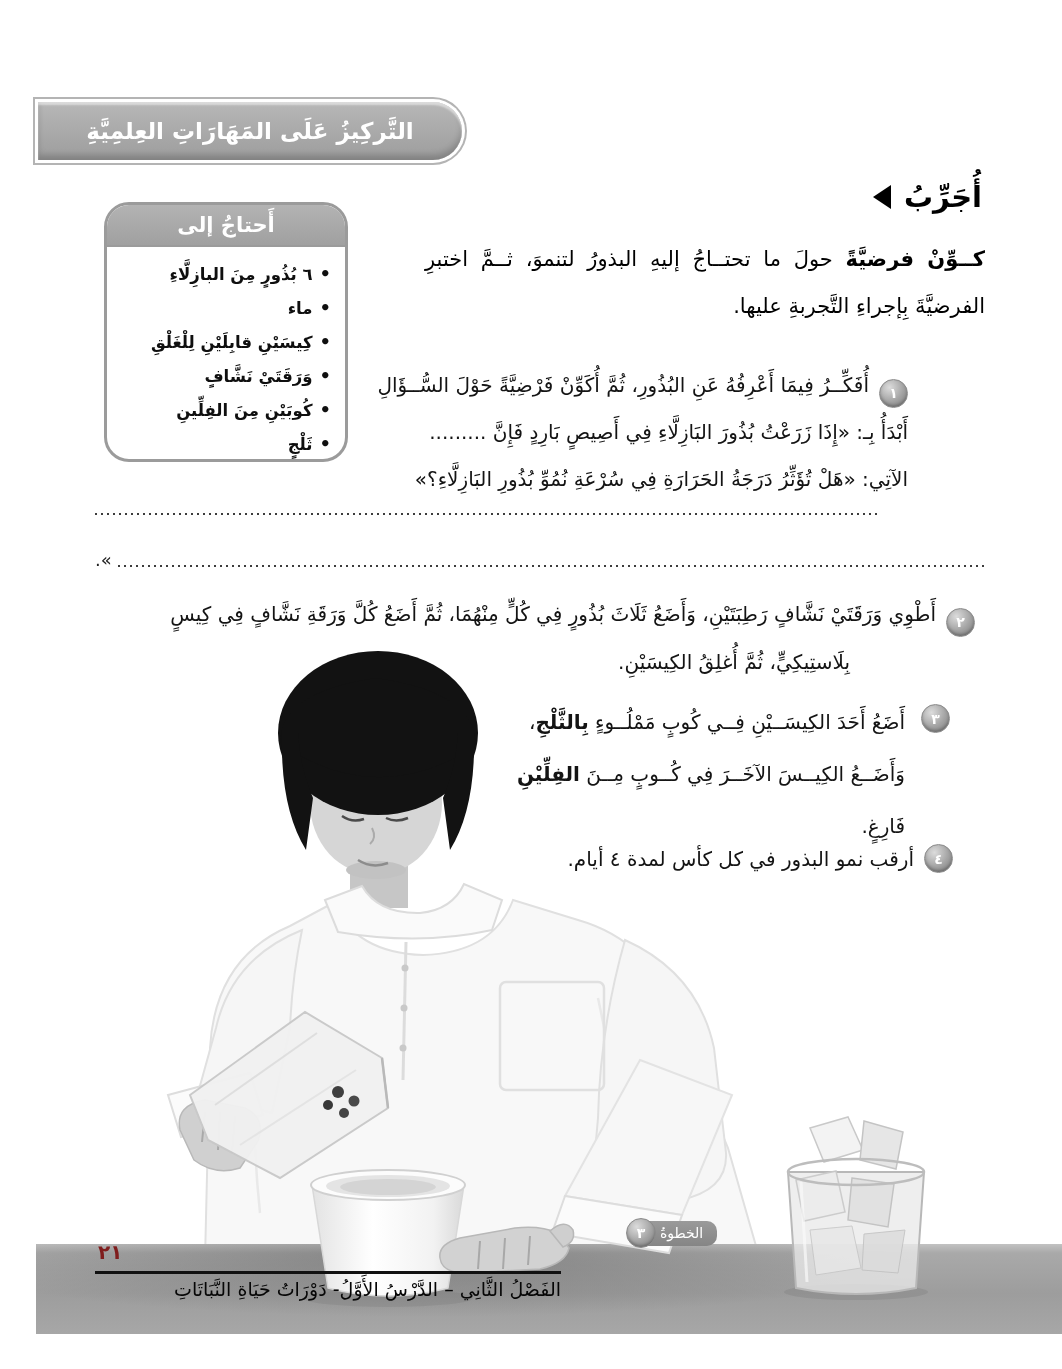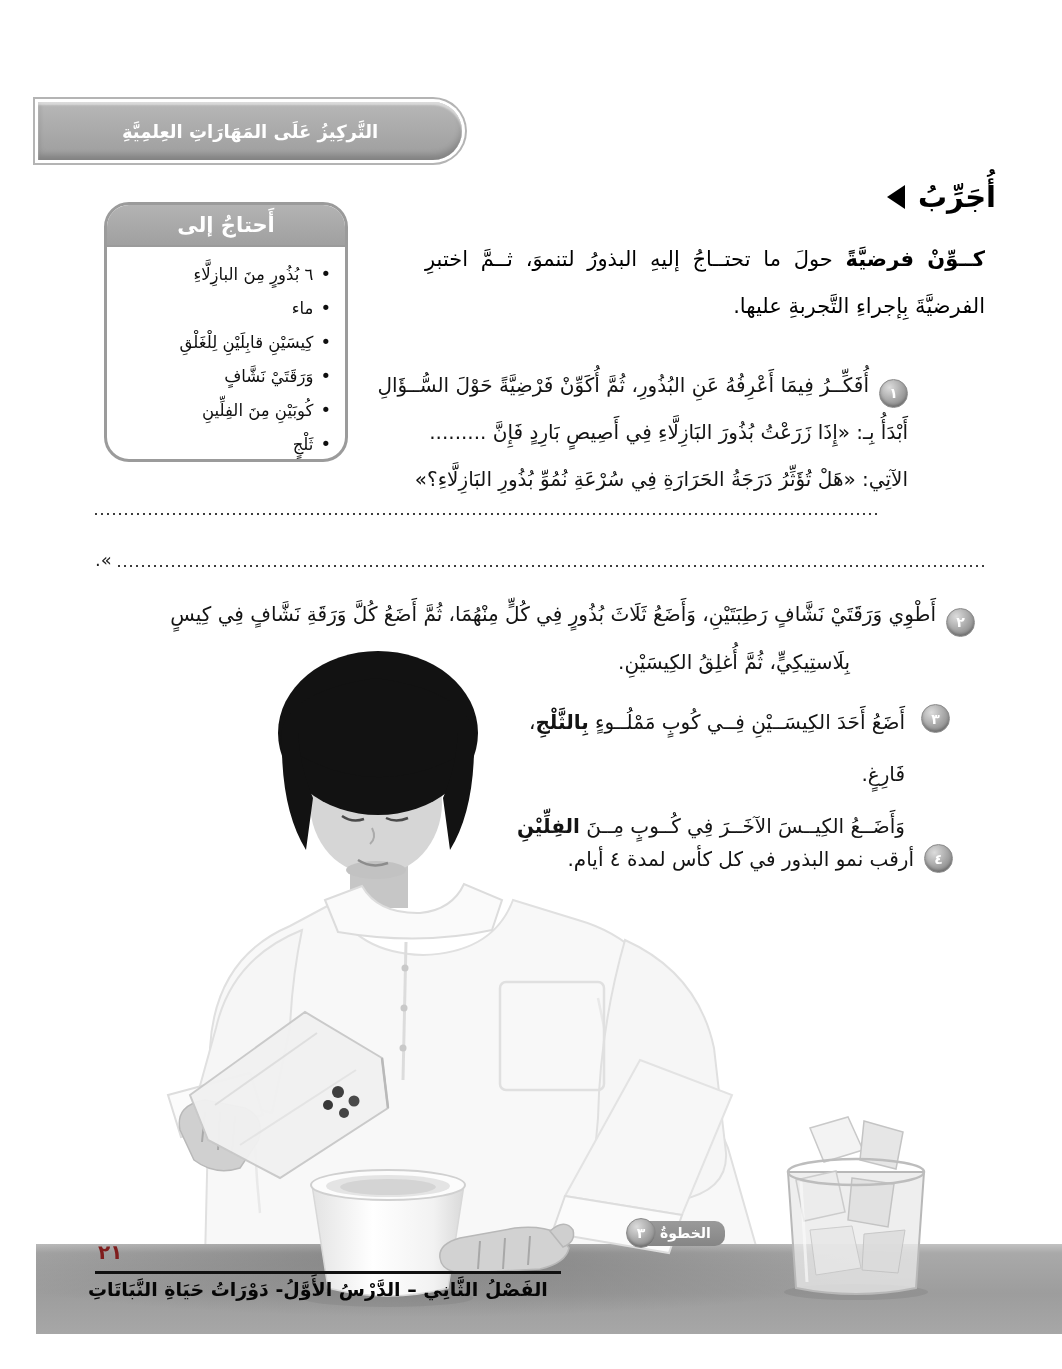--- a/index.html
+++ b/index.html
@@ -4,33 +4,33 @@
 <style>
   html,body{margin:0;padding:0;background:#e9e9e9;}
   .page{position:relative;width:1062px;height:1369px;background:#ffffff;overflow:hidden;
         font-family:"DejaVu Sans",sans-serif;color:#141414;margin:0 auto;direction:rtl;}
   .abs{position:absolute;}
 
   
   .banner{left:38px;top:102px;width:424px;height:58px;background:linear-gradient(180deg,#b7b7b7,#9d9d9d);
           border-radius:0 30px 30px 0;display:flex;align-items:center;justify-content:center;
           box-shadow:0 0 0 3px #ffffff,0 0 0 5px #b4b4b4, inset 0 3px 2px rgba(255,255,255,.5), inset 0 -5px 6px rgba(0,0,0,.18);}
-  .banner span{color:#ffffff;font-weight:bold;font-size:18px;letter-spacing:.5px;}
+  .banner span{color:#ffffff;font-weight:bold;font-size:23px;letter-spacing:.5px;}
 
   
   .needbox{left:104px;top:202px;width:238px;height:254px;background:#fff;border:3px solid #9b9b9b;
            border-radius:25px;overflow:hidden;z-index:2;}
   .needhead{height:40px;background:linear-gradient(180deg,#b3b3b3,#a0a0a0);display:flex;align-items:center;justify-content:center;
             color:#fff;font-weight:bold;font-size:21px;border-bottom:2px solid #9b9b9b;}
   .needlist{list-style:none;margin:0;padding:10px 14px 0 6px;}
-  .needlist li{font-size:16.5px;font-weight:normal;line-height:33px;text-align:right;white-space:nowrap;color:#0f0f0f;}
+  .needlist li{font-size:16.5px;font-weight:bold;line-height:33px;text-align:right;white-space:nowrap;color:#0f0f0f;}
   .needlist li::before{content:"•";margin-left:7px;font-size:18px;}
 
   
-  .heading{top:180px;right:66px;display:flex;align-items:center;gap:13px;z-index:3;}
+  .heading{top:180px;right:80px;display:flex;align-items:center;gap:13px;z-index:3;}
   .heading .word{font-size:29px;font-weight:bold;color:#000;}
   .tri{width:0;height:0;border-top:12px solid transparent;border-bottom:12px solid transparent;border-right:18px solid #000;}
 
   .intro{top:236px;right:77px;width:560px;font-size:21px;line-height:47px;text-align:justify;z-index:3;color:#000000;}
   .intro b{font-weight:bold;}
 
   
   .circ{display:inline-flex;width:27px;height:27px;border-radius:50%;
         background:radial-gradient(circle at 35% 28%,#dcdcdc,#a2a2a2 55%,#7d7d7d);
         border:1px solid #8a8a8a;color:#fff;font-size:14px;font-weight:bold;
@@ -48,35 +48,35 @@
 
   
   .dotline{background:repeating-linear-gradient(90deg,#3c3c3c 0 2px,transparent 2px 6px) bottom/100% 2px no-repeat;}
   .blank1{top:503px;left:95px;width:786px;height:12px;z-index:3;}
   .blank2{top:549px;left:95px;width:890px;height:18px;display:flex;align-items:flex-end;gap:6px;direction:ltr;z-index:3;}
   .blank2 .mark{direction:rtl;font-size:18px;line-height:14px;color:#222;}
   .blank2 .fill{flex:1;height:12px;}
 
   
   .stepbadge{top:1218px;left:626px;display:flex;align-items:center;z-index:6;}
-  .stepbadge .tab{background:linear-gradient(180deg,#9a9a9a,#858585);color:#fff;font-size:14px;font-weight:bold;
+  .stepbadge .tab{background:linear-gradient(180deg,#9a9a9a,#858585);color:#fff;font-size:14px;font-weight:normal;
                   height:25px;line-height:25px;padding:0 14px 0 16px;border-radius:0 10px 10px 0;}
   .stepbadge .circ{margin:0;margin-right:-12px;position:relative;z-index:2;width:28px;height:28px;}
 
   
   .table{top:1244px;left:36px;right:0;height:90px;z-index:4;
          background:linear-gradient(180deg,#c2c2c2 0,#a9a9a9 10%,#9d9d9d 55%,#a7a7a7 100%);}
   .table::after{content:"";position:absolute;inset:0;
          background:radial-gradient(ellipse at 38% 15%, rgba(40,40,40,.28), transparent 55%);}
 
   
   .pagenum{top:1240px;left:98px;font-size:20px;font-weight:bold;color:#7f1d1d;z-index:6;}
   .footline{top:1271px;left:95px;width:466px;height:2.5px;background:#111;z-index:6;}
-  .foottitle{top:1278px;left:88px;width:466px;font-size:19px;font-weight:bold;color:#060606;
-             text-align:left;white-space:nowrap;z-index:6;}
+  .foottitle{top:1278px;left:95px;width:466px;font-size:19px;font-weight:normal;color:#060606;
+             text-align:right;white-space:nowrap;z-index:6;}
 
   .photo{z-index:2;}
   .photo-front{z-index:5;}
 </style>
 </head>
 <body>
 
 <div class="page">
 
   <div class="abs banner">
@@ -123,24 +123,24 @@
       <span class="circ">٢</span><span>أَطْوِي وَرَقَتَيْ نَشَّافٍ رَطِبَتَيْنِ، وَأَضَعُ ثَلَاثَ بُذُورٍ فِي كُلٍّ مِنْهُمَا، ثُمَّ أَضَعُ كُلَّ وَرَقَةِ نَشَّافٍ فِي كِيسٍ</span>
     </div>
     <div class="stepline l2">بِلَاستِيكِيٍّ، ثُمَّ أُغلِقُ الكِيسَيْنِ.</div>
   </div>
 
   <div class="abs step3">
     <span class="circ">٣</span>
     <div class="stepline">
       <span>أَضَعُ أَحَدَ الكِيسَــيْنِ فِــي كُوبٍ مَمْلُــوءٍ </span><span class="boldword">بِالثَّلْجِ</span><span>،</span>
     </div>
+    <div class="stepline">
+      <span>وَأَضَــعُ الكِيــسَ الآخَــرَ فِي كُــوبٍ مِــنَ </span><span class="boldword">الفِلِّيْنِ</span>
+    </div>
     <div class="stepline">فَارِغٍ.</div>
-    <div class="stepline">
-      <span>وَأَضَــعُ الكِيــسَ الآخَــرَ فِي كُــوبٍ مِــنَ </span><span class="boldword">الفِلِّيْنِ</span>
-    </div>
   </div>
 
   <div class="abs step4">
     <span class="circ">٤</span>
     <span>أرقب نمو البذور في كل كأس لمدة ٤ أيام.</span>
   </div>
 
   <svg class="abs photo" style="left:120px;top:648px;" width="820" height="612" viewBox="0 0 820 612">
     <g>
 

